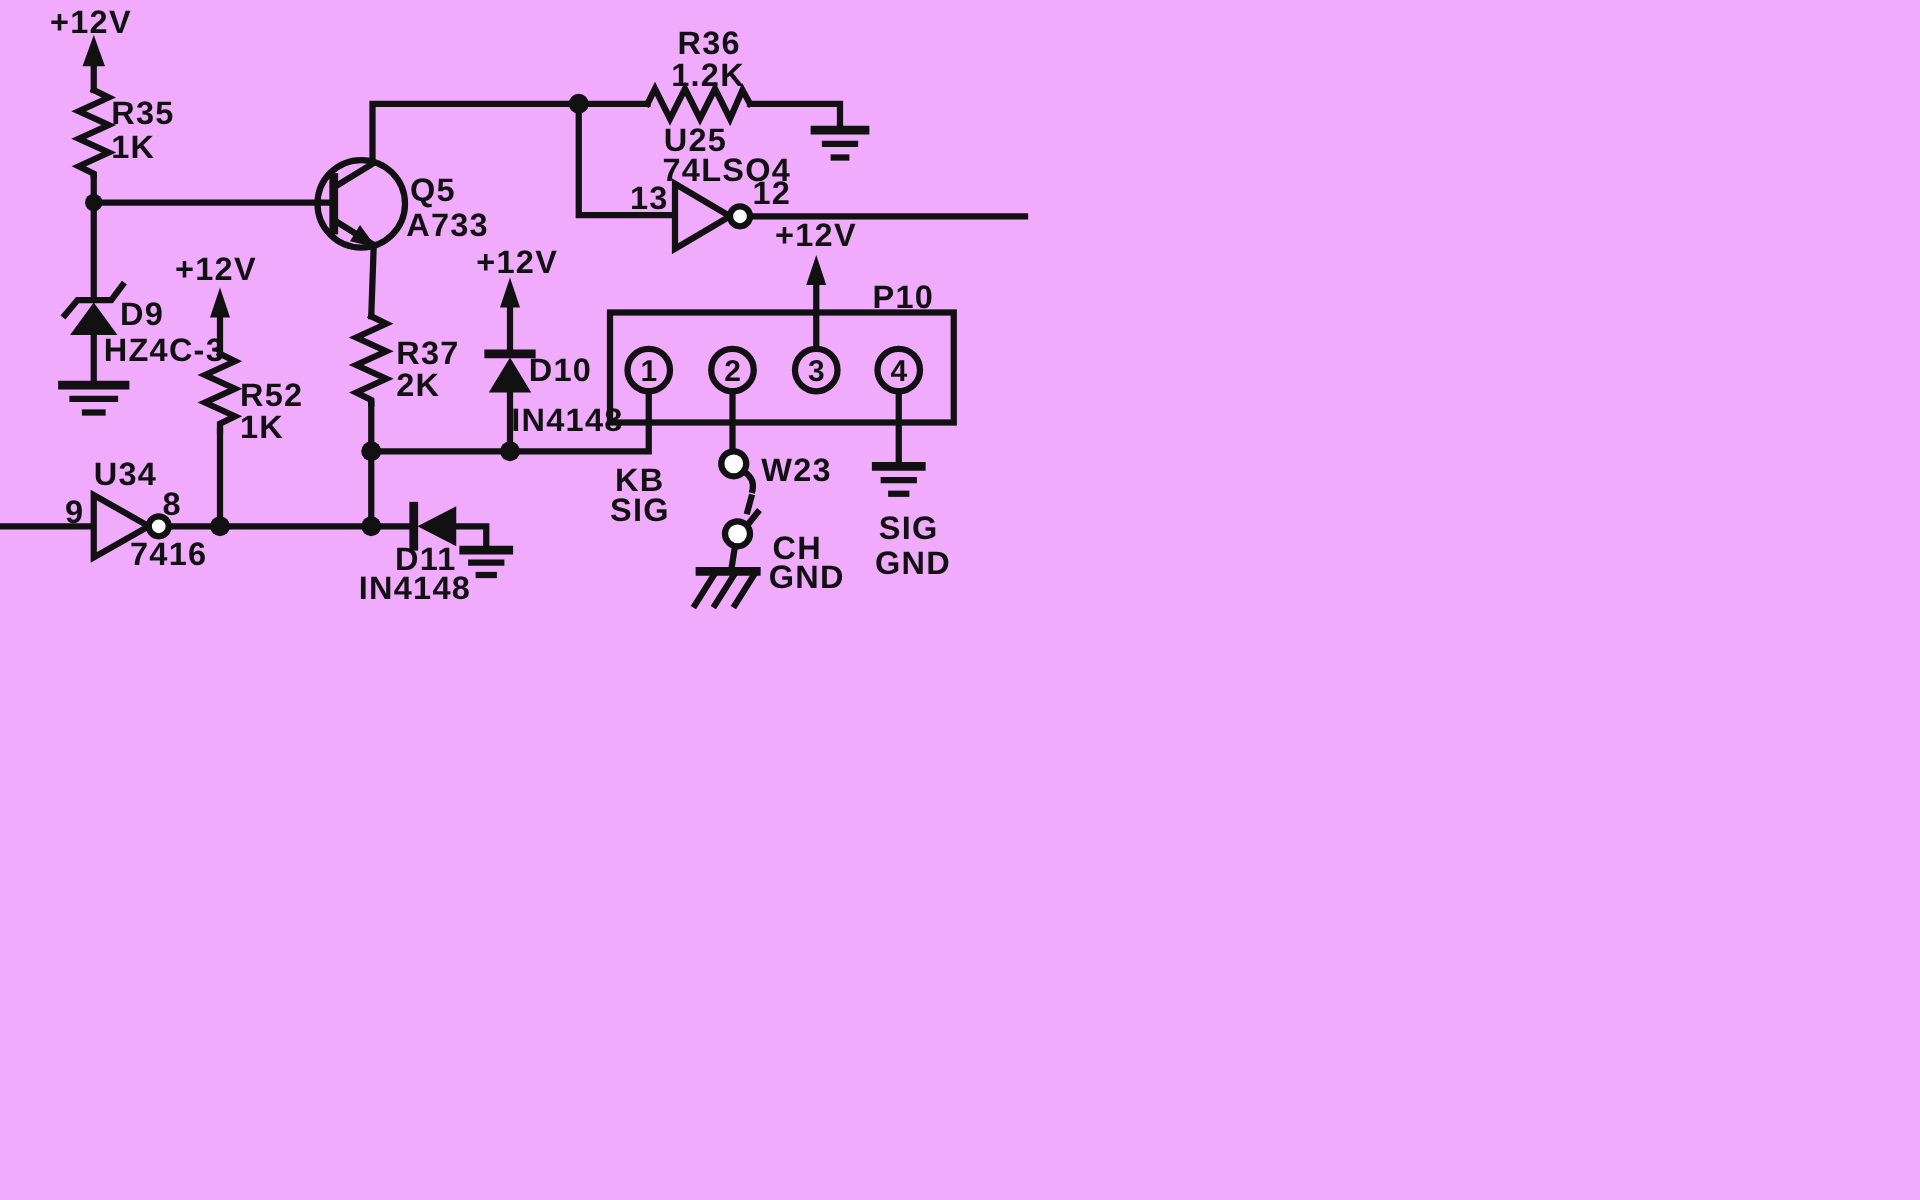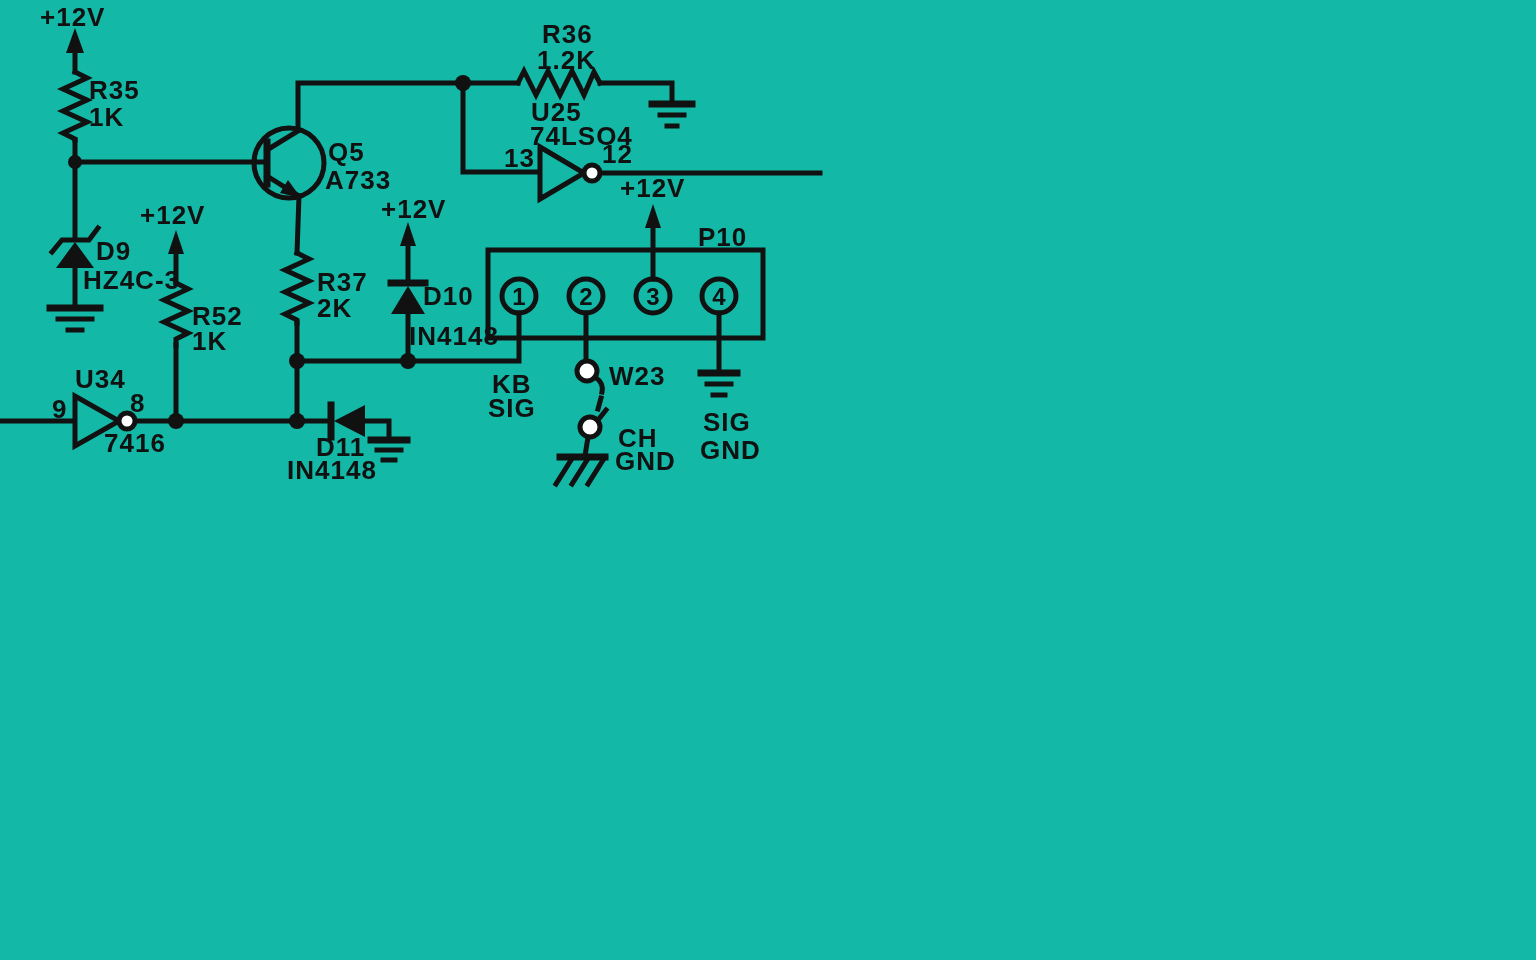--- a/index.html
+++ b/index.html
@@ -1,16 +1,16 @@
 <!DOCTYPE html>
 <html><head>
 <meta charset="utf-8">
 <style>
   html,body{margin:0;padding:0;background:#ffffff;}
-  .page{position:relative;width:1536px;height:960px;background:#14b8a6;overflow:hidden;}
+  .page{position:relative;width:1536px;height:960px;background:#f0abfc;overflow:hidden;}
   svg{display:block;}
   .w{stroke:#111;stroke-width:5;fill:none;stroke-linecap:square;stroke-linejoin:miter;}
   .w6{stroke:#111;stroke-width:7;fill:none;stroke-linecap:square;}
   .f{fill:#111;stroke:none;}
   .o{stroke:#111;stroke-width:5;fill:#fff;}
   text{font-family:"Liberation Sans","DejaVu Sans",sans-serif;font-weight:700;fill:#111;}
   .t{font-size:26px;letter-spacing:1px;}
   .tp{font-size:24px;text-anchor:middle;}
 </style>
 </head>

